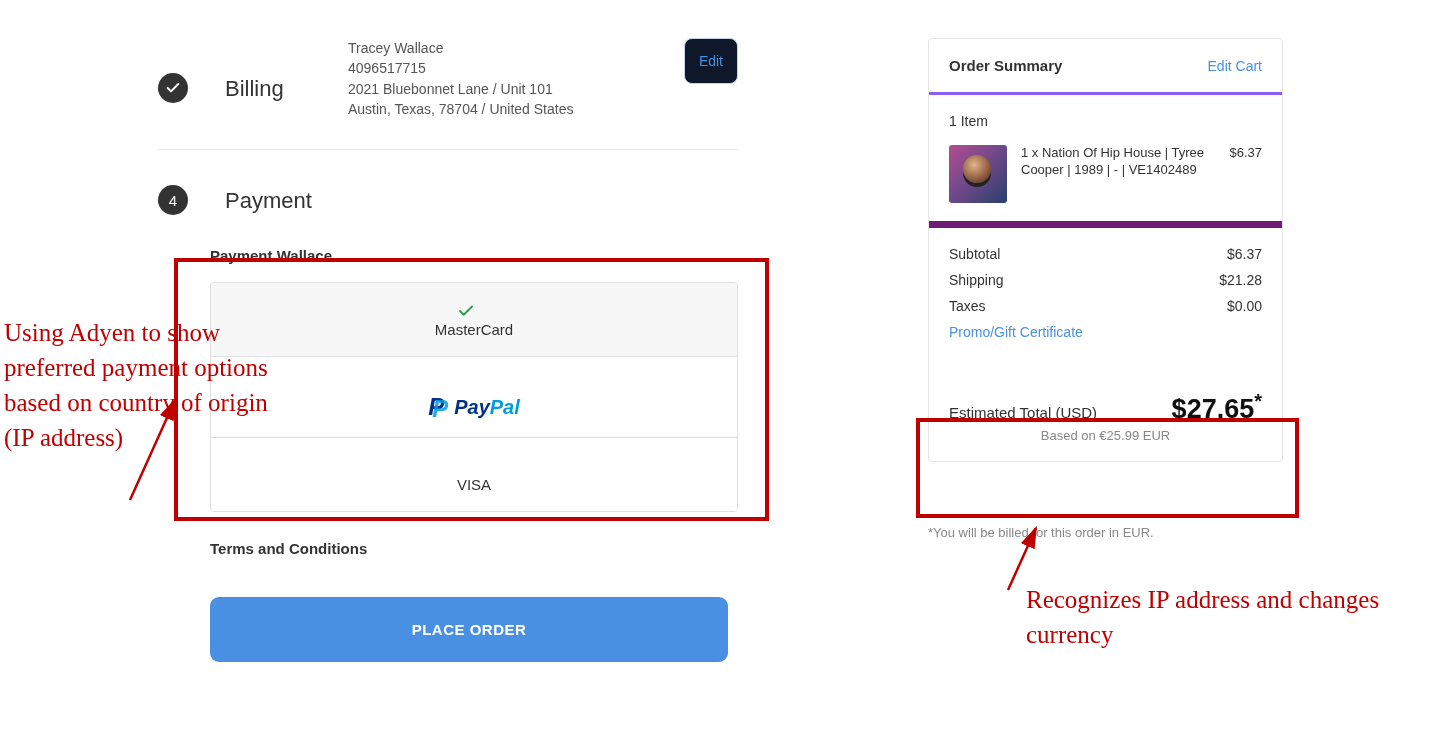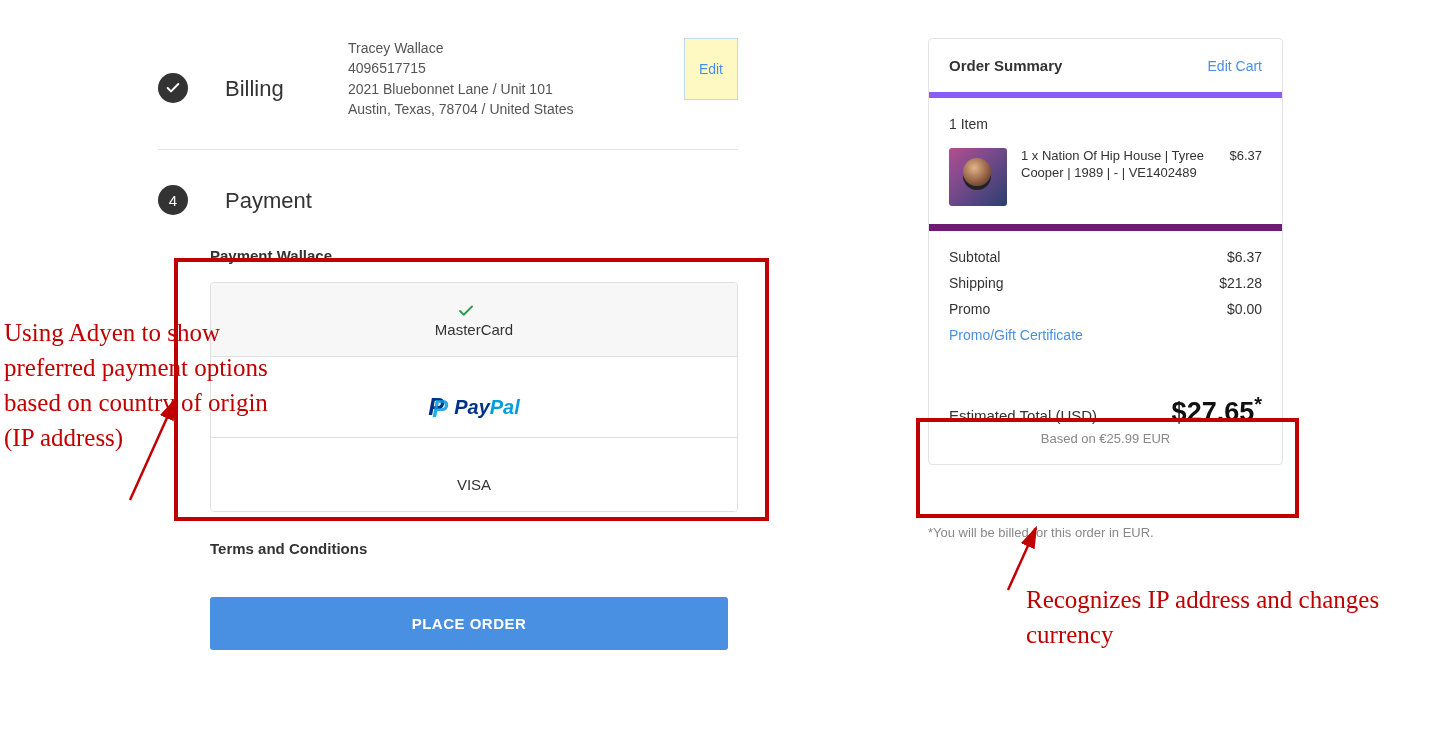--- a/index.html
+++ b/index.html
@@ -45,26 +45,26 @@
 }
 .billing-row { display: flex; align-items: flex-start; }
 .billing-info {
   margin-left: 0;
   font-size: 14px;
   color: #555;
   line-height: 1.45;
 }
 .edit-btn {
   margin-left: auto;
-  padding: 22px 14px;
+  padding: 14px 14px;
   border: 1px solid #c3d6eb;
-  border-radius: 0;
+  border-radius: 8px;
   font-size: 14px;
   color: #4a90e2;
-  background: #fef9c3;
+  background: #0f172a;
   cursor: pointer;
 }
 .divider {
   border: none;
   border-top: 1px solid #e4e4e4;
   margin: 30px 0;
 }
 .payment-block {
   margin-left: 52px;
 }
@@ -121,46 +121,46 @@
 }
 .paypal-p .p1 { color: #003087; left: 0; top: 0; }
 .paypal-p .p2 { color: #009cde; left: 4px; top: 2px; opacity: 0.85; }
 .terms-block { margin-left: 52px; margin-top: 28px; }
 .terms-text { font-size: 14px; color: #555; margin-top: 10px; display: flex; align-items: center; gap: 7px; }
 .terms-text a { color: #4a90e2; text-decoration: none; }
 .place-order {
   display: block;
   margin: 40px 0 16px 52px;
   width: 518px;
-  padding: 18px 0;
+  padding: 24px 0;
   background: #4a90e2;
   color: #fff;
   border: none;
-  border-radius: 3px;
+  border-radius: 9px;
   font-size: 15px;
   font-weight: 600;
   letter-spacing: 0.5px;
   cursor: pointer;
 }
 
 
 .summary {
   position: absolute;
   right: 157px;
   top: 38px;
   width: 355px;
   border: 1px solid #e4e4e4;
   border-radius: 4px;
 }
 .summary-header {
   display: flex;
   align-items: center;
   justify-content: space-between;
   padding: 18px 20px;
-  border-bottom: 6px solid #8b5cf6;
+  border-bottom: 3px solid #8b5cf6;
 }
 .summary-title { font-weight: 600; font-size: 15px; }
 .edit-cart { color: #4a90e2; text-decoration: none; font-size: 14px; cursor: pointer; }
 .summary-body { padding: 18px 20px; border-bottom: 7px solid #701a75; }
 .items-count { font-size: 14px; color: #333; margin-bottom: 16px; }
 .cart-item { display: flex; gap: 14px; }
 .thumb {
   width: 58px; height: 58px; border-radius: 3px;
   background: linear-gradient(135deg, #b44d8e 0%, #7a4a8c 40%, #2a3f6e 100%);
   position: relative;
@@ -313,21 +313,21 @@
   <div class="summary-lines">
     <div class="sline">
       <span>Subtotal</span>
       <span>$6.37</span>
     </div>
     <div class="sline">
       <span>Shipping</span>
       <span>$21.28</span>
     </div>
     <div class="sline">
-      <span>Promo</span>
+      <span>Taxes</span>
       <span>$0.00</span>
     </div>
     <div class="sline">
       <span class="promo">Promo/Gift Certificate</span>
       <span></span>
     </div>
   </div>
   <div class="total-block">
     <div class="total-row">
       <span class="total-label">Estimated Total (USD)</span>

